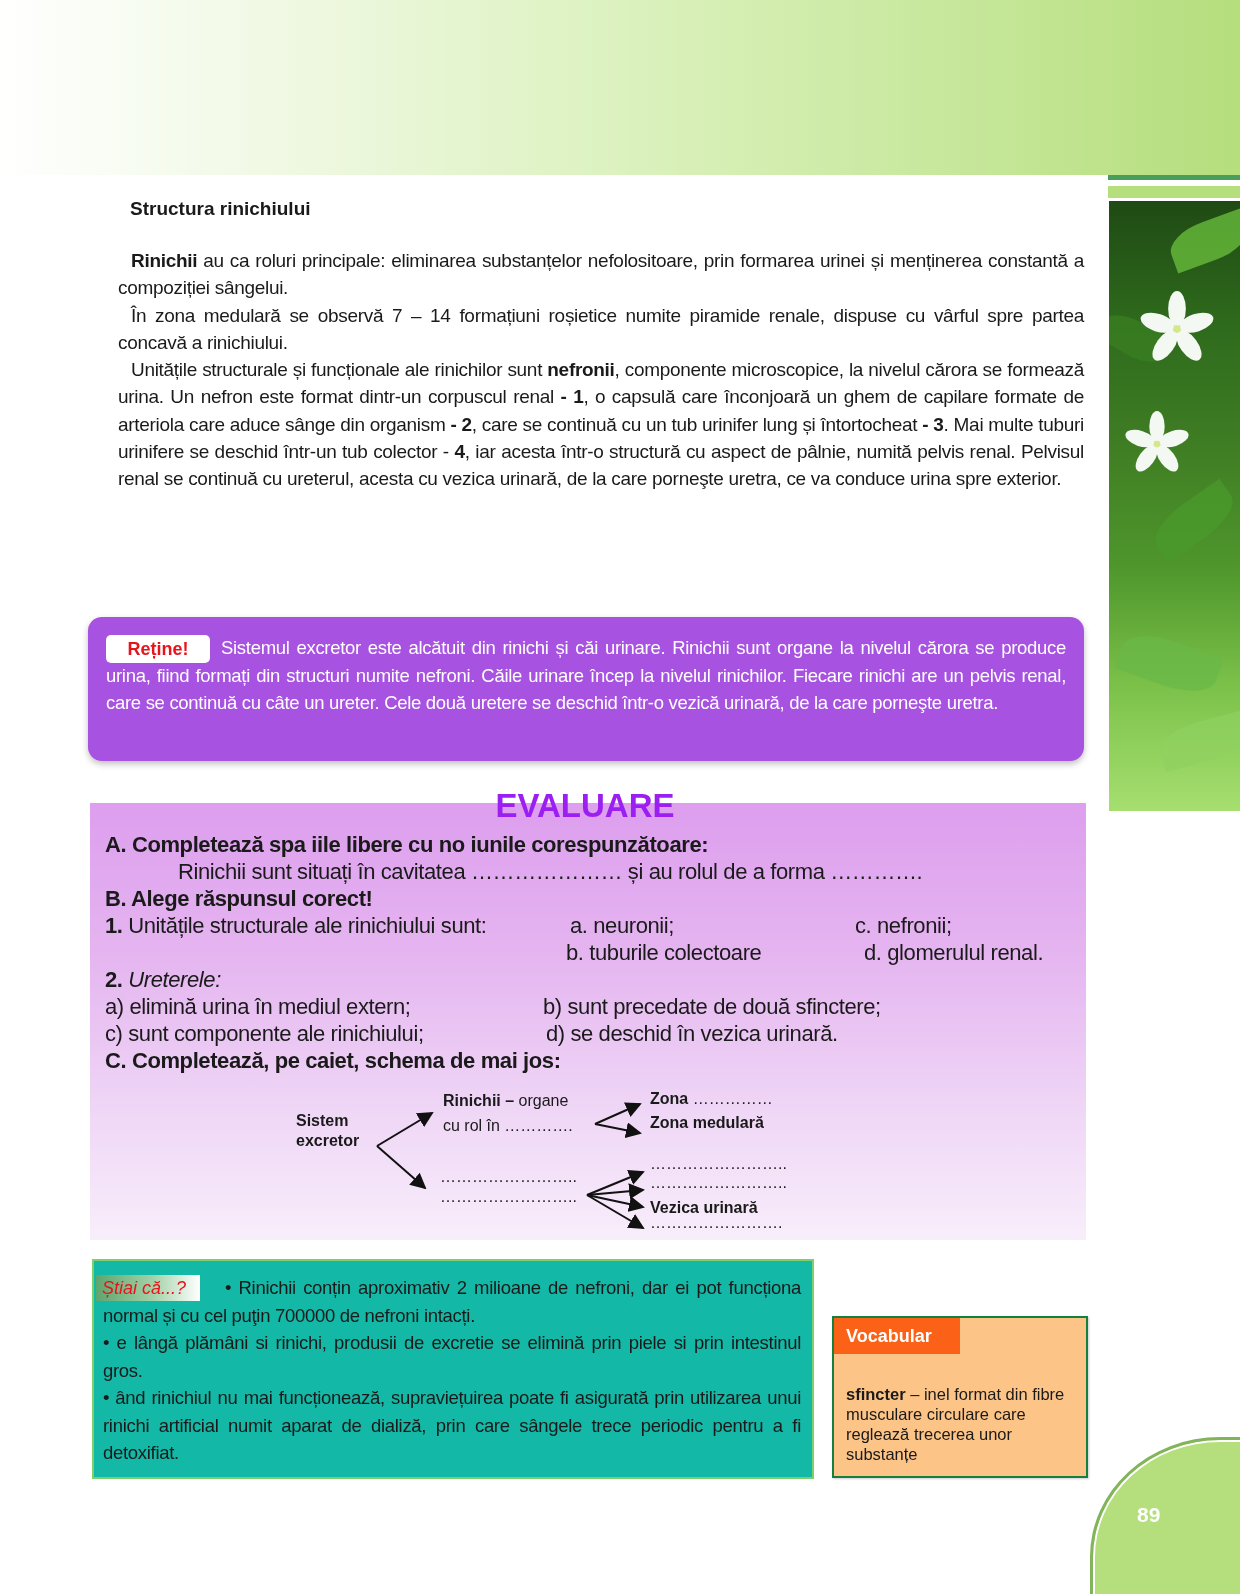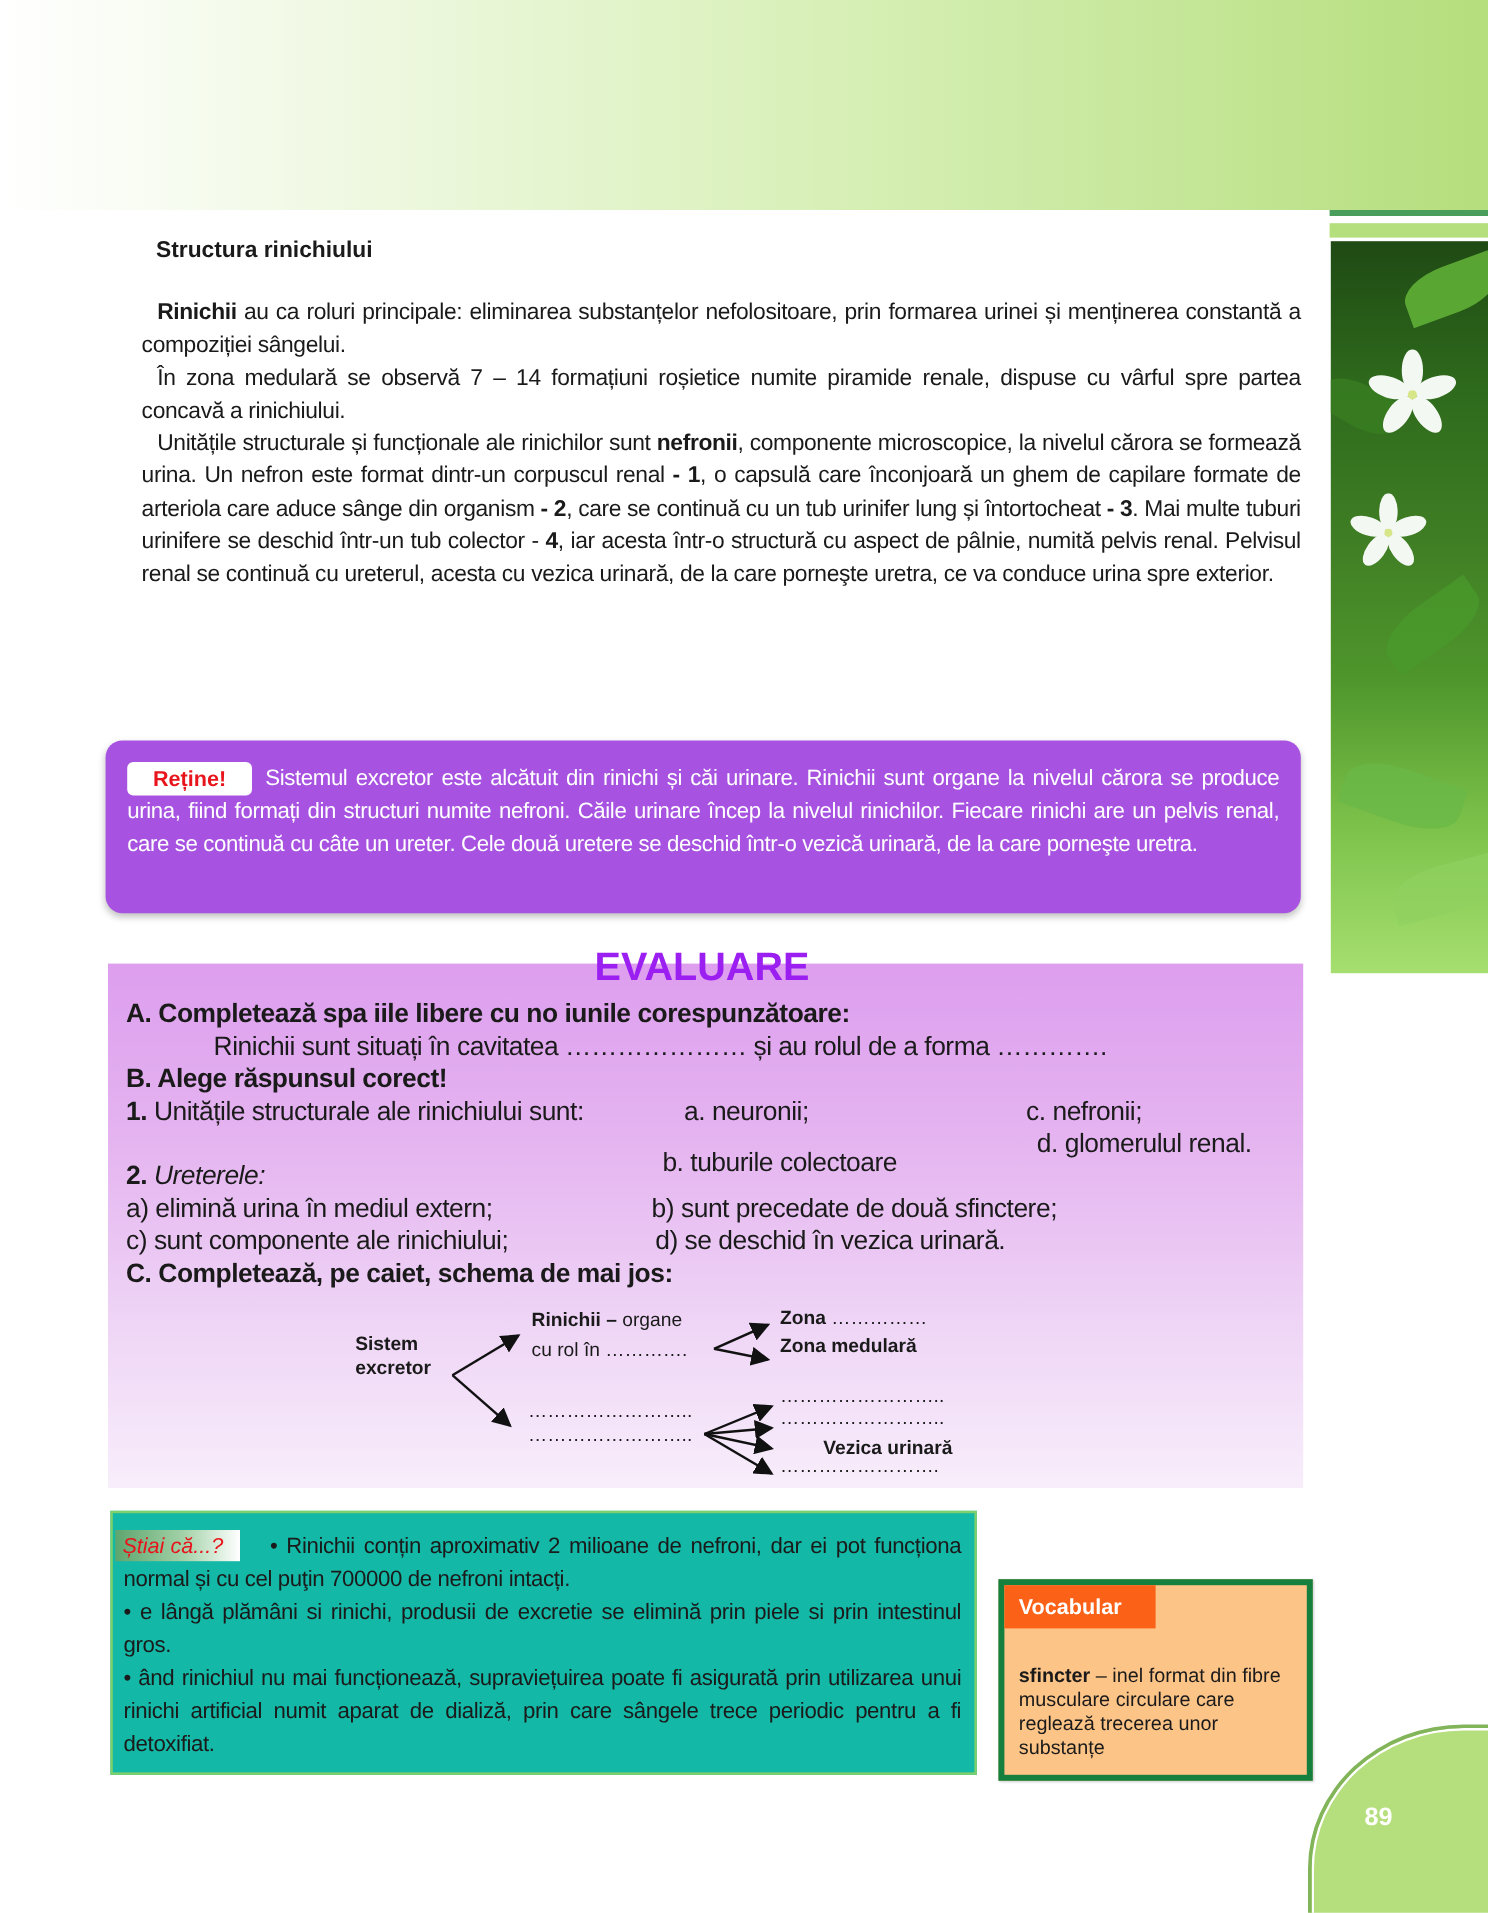--- a/index.html
+++ b/index.html
@@ -35,21 +35,21 @@
   .diagram { position:absolute; left:0; top:0; width:1240px; height:1594px; pointer-events:none; }
   .diag-text { position:absolute; font-size:16px; white-space:nowrap; }
 
   .stiai-box { position:absolute; left:92px; top:1259px; width:718px; height:216px; background:#14b8a6; border:2px solid #7fd06a; }
   .stiai-badge { position:absolute; left:2px; top:14px; width:104px; height:26px;
      background:linear-gradient(to right, #5ea56e 0%, #a3d2a8 55%, #ffffff 100%); color:#e8141b; font-style:italic; font-size:18px; line-height:26px; padding-left:6px; box-sizing:border-box; }
   .stiai-text { position:absolute; left:9px; top:13px; width:698px; font-size:18.5px; line-height:27.5px; text-align:justify; letter-spacing:-0.3px; }
   .stiai-text p { margin:0; }
   .stiai-text .spacer { display:inline-block; width:122px; }
 
-  .vocab-box { position:absolute; left:832px; top:1316px; width:252px; height:158px; background:#fdc487; border:5px solid #15803d; box-shadow:1px 1px 2px rgba(0,0,0,.2); }
+  .vocab-box { position:absolute; left:832px; top:1316px; width:252px; height:158px; background:#fdc487; border:2px solid #15803d; box-shadow:1px 1px 2px rgba(0,0,0,.2); }
   .vocab-header { position:absolute; left:0; top:0; width:126px; height:36px; background:#fb6117; color:#ffffff; font-weight:bold; font-size:18px; line-height:36px; padding-left:12px; box-sizing:border-box; }
   .vocab-text { position:absolute; left:12px; top:66px; width:232px; font-size:16.5px; line-height:20px; }
 
   .page-tab { position:absolute; left:1090px; top:1437px; width:200px; height:200px; background:#b5de7d;
      border-top-left-radius:130px 120px; border:3px solid #82b45a; box-shadow:inset 0 0 0 2px #ffffff; }
   .page-number { position:absolute; left:1137px; top:1503px; color:#ffffff; font-weight:bold; font-size:21px; }
 </style>
 </head>
 <body>
 
@@ -100,21 +100,21 @@
 
 <div class="eval-box"></div>
 <div class="eval-title">EVALUARE</div>
 
 <div class="eval-line bold" style="left:105px;top:832px;">A. Completează spa  iile libere cu no  iunile corespunzătoare:</div>
 <div class="eval-line" style="left:178px;top:859px;">Rinichii sunt situați în cavitatea ………………… și au rolul de a forma ………….</div>
 <div class="eval-line bold" style="left:105px;top:886px;">B. Alege răspunsul corect!</div>
 
 <div class="eval-line" style="left:105px;top:913px;"><b>1.</b><span> Unitățile structurale ale rinichiului sunt:</span></div>
 <div class="eval-line" style="left:570px;top:913px;">a. neuronii;</div>
-<div class="eval-line" style="left:552px;top:940px;margin-top:16px;">b. tuburile colectoare</div>
+<div class="eval-line" style="left:566px;top:940px;">b. tuburile colectoare</div>
 <div class="eval-line" style="left:855px;top:913px;">c. nefronii;</div>
 <div class="eval-line" style="left:864px;top:940px;">d. glomerulul renal.</div>
 
 <div class="eval-line" style="left:105px;top:967px;"><b>2.</b><span class="ital"> Ureterele:</span></div>
 <div class="eval-line" style="left:105px;top:994px;">a) elimină urina în mediul extern;</div>
 <div class="eval-line" style="left:543px;top:994px;">b) sunt precedate de două sfinctere;</div>
 <div class="eval-line" style="left:105px;top:1021px;">c) sunt componente ale rinichiului;</div>
 <div class="eval-line" style="left:546px;top:1021px;">d) se deschid în vezica urinară.</div>
 
 <div class="eval-line bold" style="left:105px;top:1048px;">C. Completează, pe caiet, schema de mai jos:</div>
@@ -122,21 +122,21 @@
 <div class="diag-text bold" style="left:296px;top:1112px;">Sistem</div>
 <div class="diag-text bold" style="left:296px;top:1132px;">excretor</div>
 <div class="diag-text" style="left:443px;top:1092px;"><b>Rinichii –</b><span> organe</span></div>
 <div class="diag-text" style="left:443px;top:1117px;">cu rol în ………….</div>
 <div class="diag-text" style="left:650px;top:1090px;"><b>Zona</b><span> ……………</span></div>
 <div class="diag-text bold" style="left:650px;top:1114px;">Zona medulară</div>
 <div class="diag-text" style="left:440px;top:1168px;">……………………..</div>
 <div class="diag-text" style="left:440px;top:1188px;">……………………..</div>
 <div class="diag-text" style="left:650px;top:1155px;">……………………..</div>
 <div class="diag-text" style="left:650px;top:1174px;">……………………..</div>
-<div class="diag-text bold" style="left:650px;top:1199px;margin-left:36px;">Vezica urinară</div>
+<div class="diag-text bold" style="left:650px;top:1199px;">Vezica urinară</div>
 <div class="diag-text" style="left:650px;top:1214px;">…………………….</div>
 
 <svg class="diagram" viewBox="0 0 1240 1594">
   <defs>
     <marker id="ah" markerWidth="8" markerHeight="8" refX="7" refY="4" orient="auto">
       <path d="M0,0 L8,4 L0,8 Z" fill="#111"></path>
     </marker>
   </defs>
   <g stroke="#111" stroke-width="2" fill="none">
     <path d="M377,1146 L432,1113" marker-end="url(#ah)"></path>

